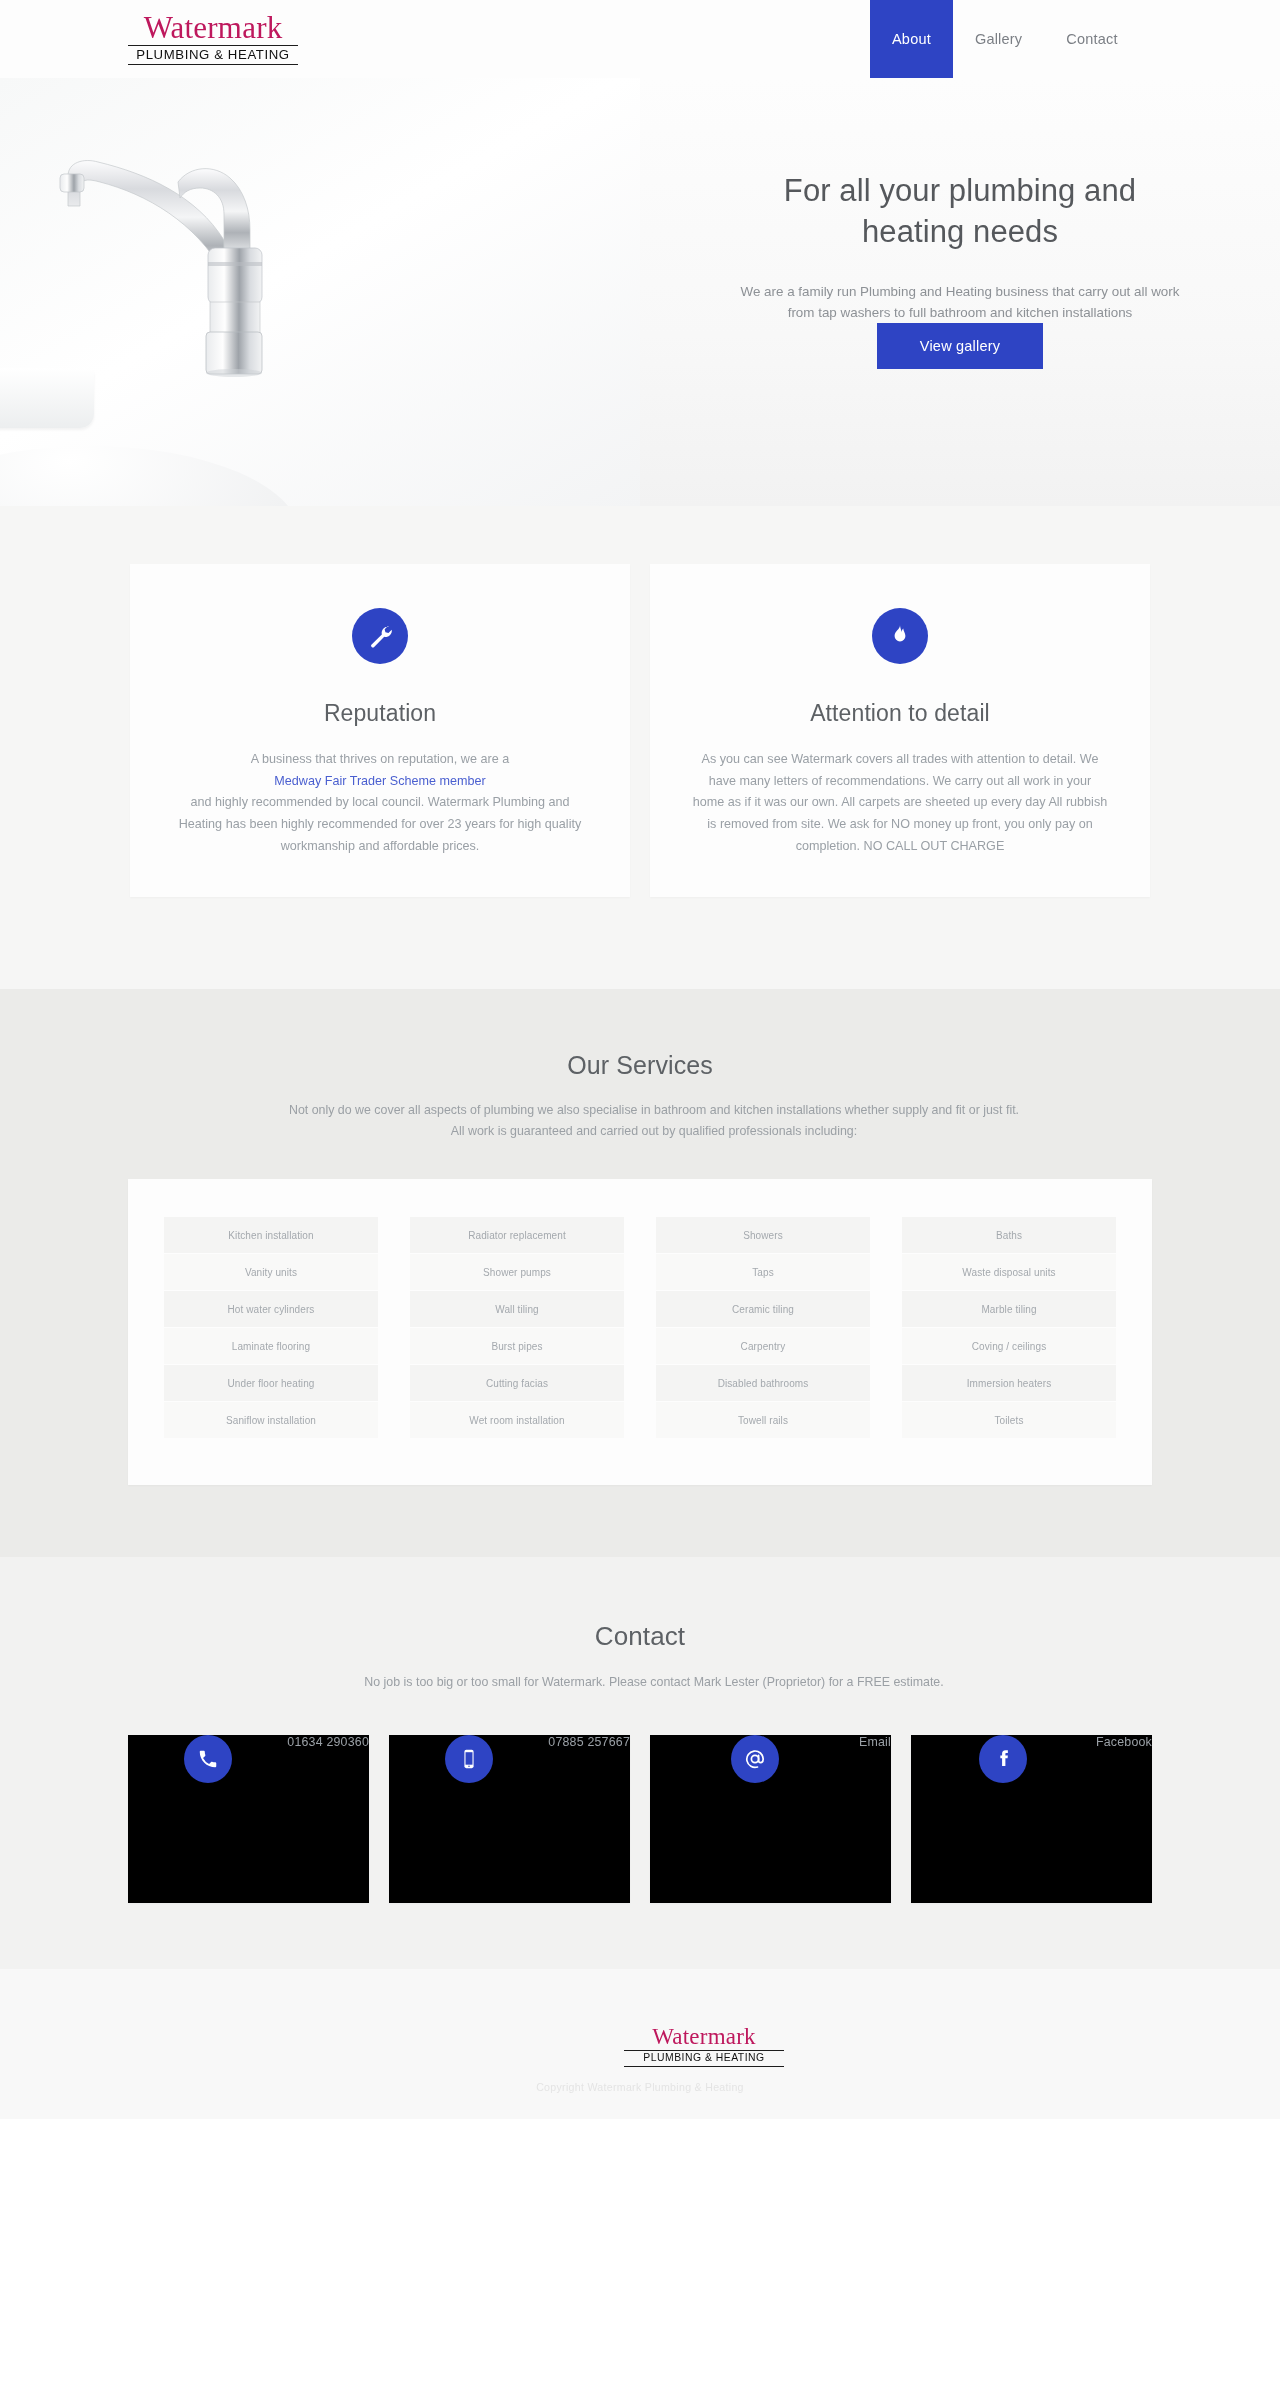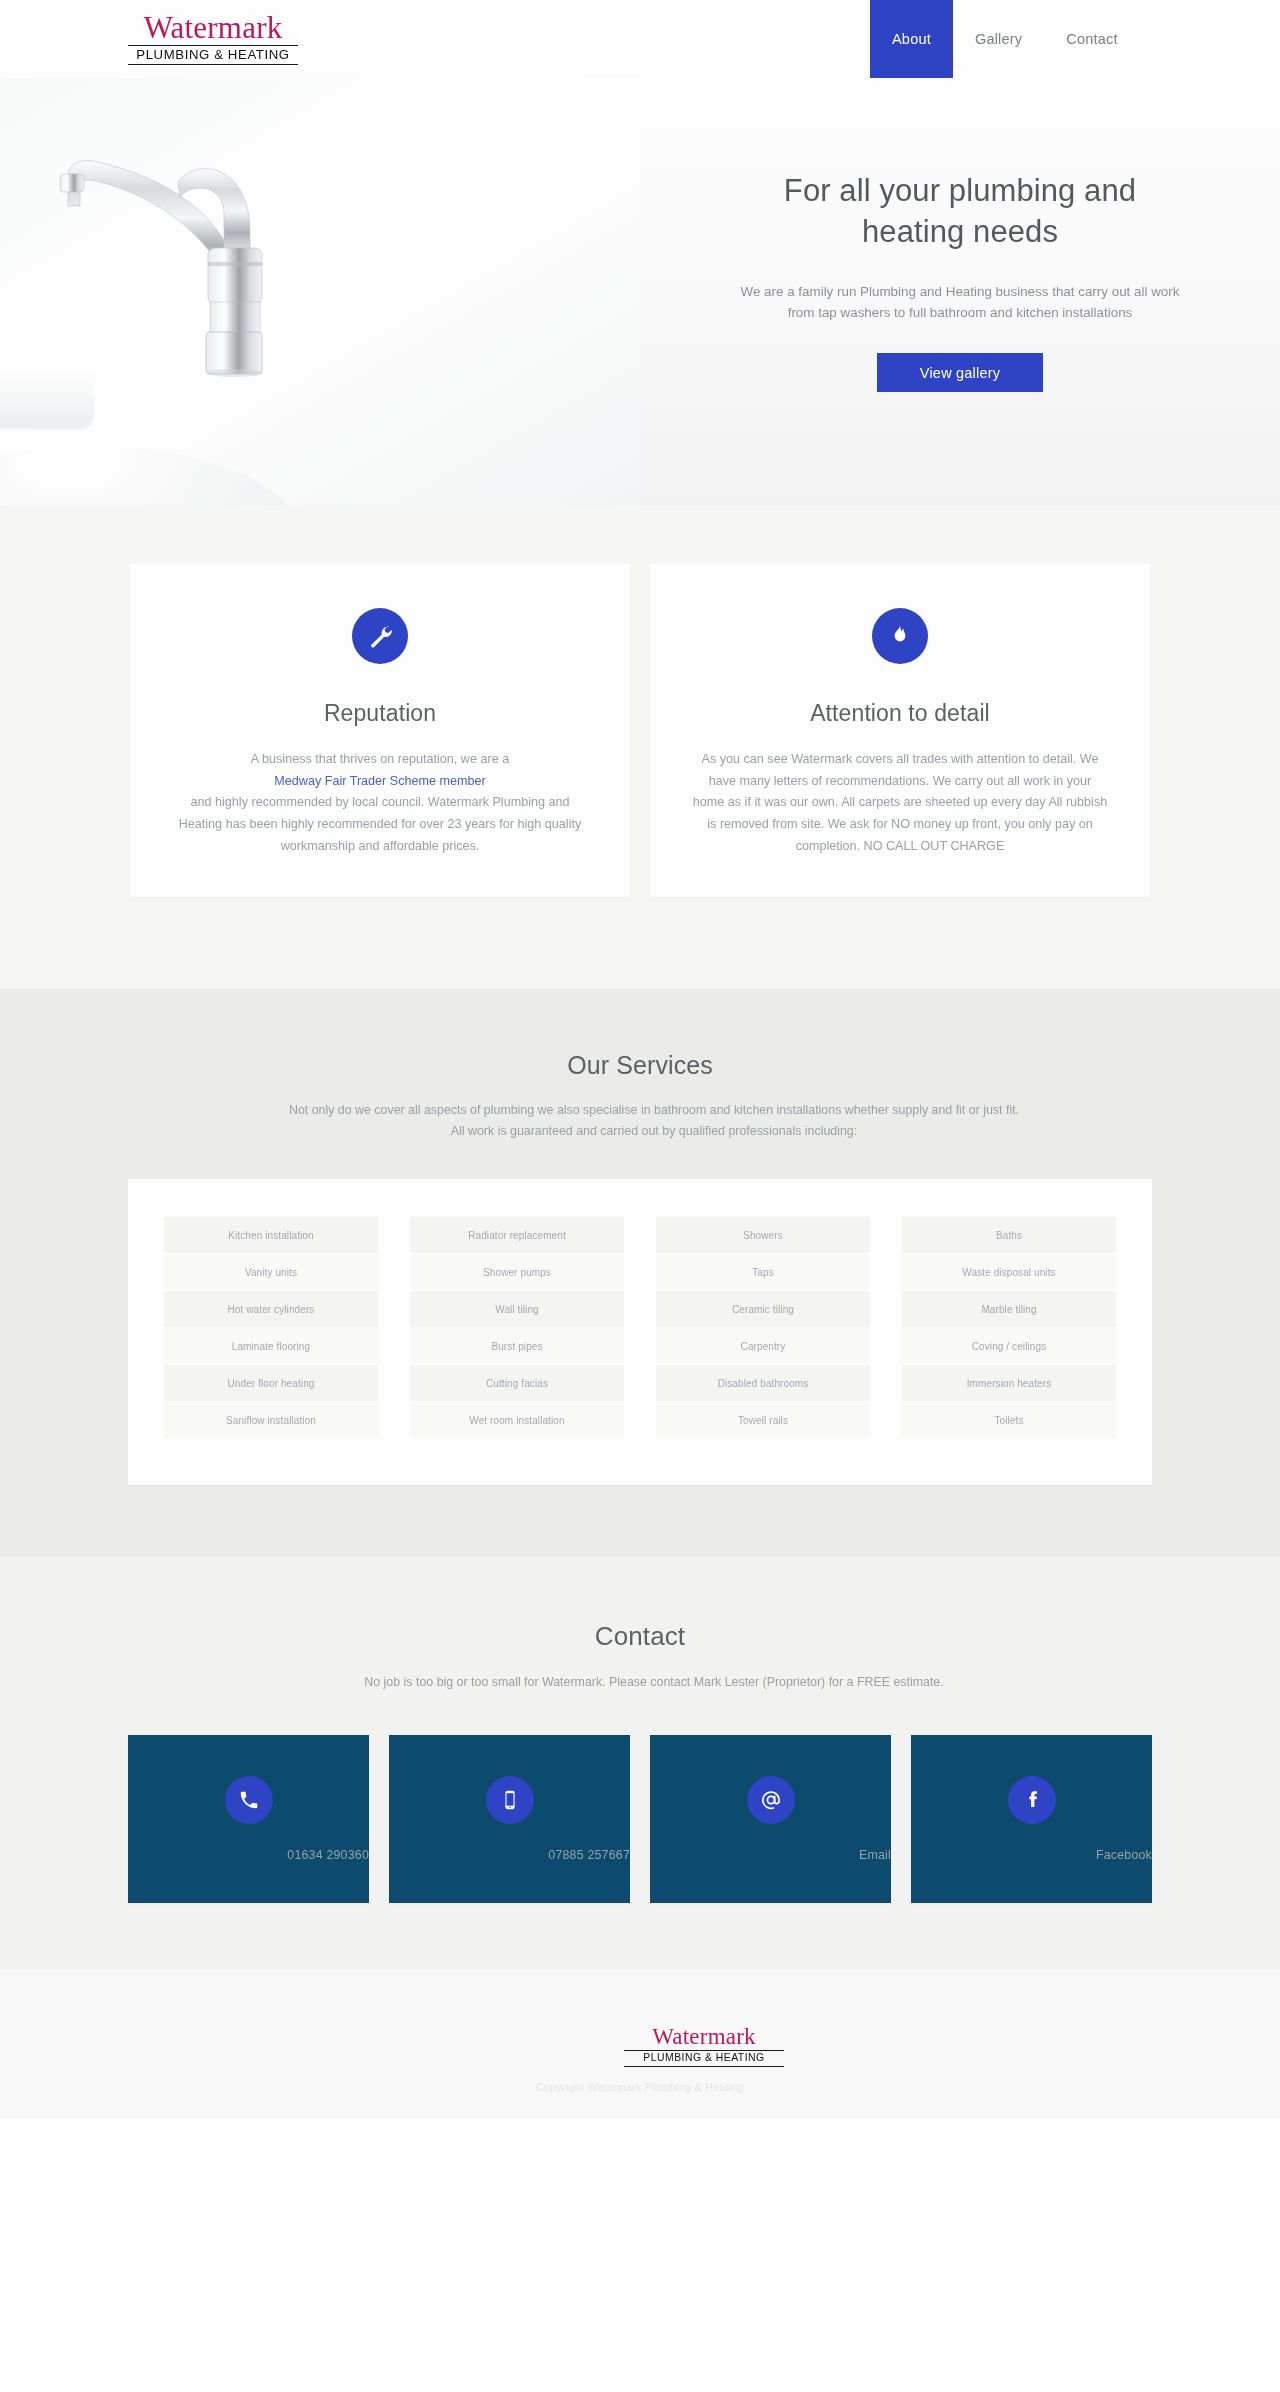--- a/index.html
+++ b/index.html
@@ -124,25 +124,24 @@
   }
   .hero-sub {
     margin-top: 30px;
     font-size: 13.4px;
     line-height: 1.52;
     color: #8d9196;
     text-align: center;
     max-width: 460px;
   }
   .btn-primary {
-    margin-top: 30px;
     display: inline-flex;
     align-items: center;
     justify-content: center;
-    width: 166px; height: 39px;
+    width: 166px; height: 46px;
     background: #2e44c4;
     color: #ffffff;
     font-size: 14.5px;
     letter-spacing: .2px;
     border: none;
     cursor: pointer;
     font-family: "Liberation Sans", sans-serif;
   }
 
   
@@ -240,25 +239,25 @@
   }
   .contact .section-title { font-size: 26px; }
   .contact-grid {
     width: 1024px;
     margin: 42px auto 0 auto;
     display: grid;
     grid-template-columns: repeat(4, 1fr);
     column-gap: 20px;
   }
   .contact-card {
-    background: #0c4a6e;
+    background: #000000;
     height: 168px;
     display: flex;
-    flex-direction: column;
-    align-items: flex-end;
+    flex-direction: row;
+    align-items: flex-start;
     justify-content: center;
     box-shadow: 0 1px 2px rgba(0,0,0,.03);
     cursor: pointer;
   }
   .contact-card .circle-icon { margin-bottom: 24px; width: 48px; height: 48px; }
   .contact-label {
     font-size: 12.4px;
     color: #9aa0a6;
     letter-spacing: .2px;
   }

